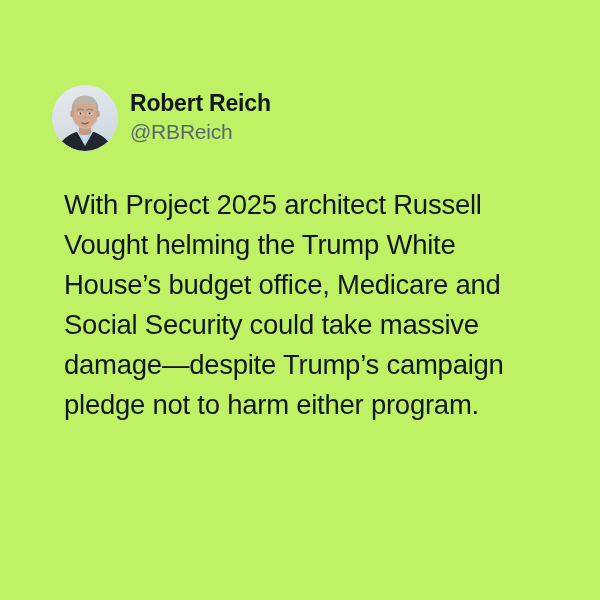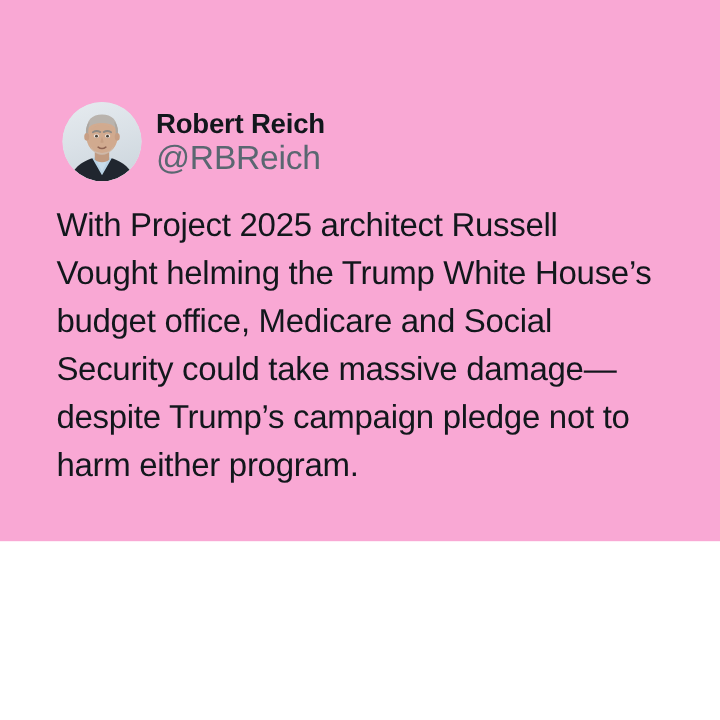--- a/index.html
+++ b/index.html
@@ -14,22 +14,22 @@
     font-family: "Liberation Sans", sans-serif;
     -webkit-font-smoothing: antialiased;
     overflow: hidden;
   }
 
   .post {
     position: absolute;
     top: 0;
     left: 0;
     width: 600px;
-    height: 451px;
-    background: #f9a8d4;
+    height: 600px;
+    background: #bef264;
     box-sizing: border-box;
   }
 
   
   .post-header {
     position: absolute;
     left: 52px;
     top: 85px;
     display: flex;
     flex-direction: row;
@@ -64,21 +64,21 @@
   .display-name {
     font-size: 23px;
     font-weight: 700;
     color: #12171c;
     line-height: 28px;
     letter-spacing: -0.2px;
     white-space: nowrap;
   }
 
   .handle {
-    font-size: 28px;
+    font-size: 21px;
     font-weight: 400;
     color: #5a6771;
     line-height: 28px;
     letter-spacing: -0.2px;
     white-space: nowrap;
   }
 
   
   .post-body {
     position: absolute;
@@ -87,21 +87,21 @@
     width: 500px;
   }
 
   .post-paragraph {
     font-size: 27.5px;
     line-height: 40px;
     color: #12171c;
     letter-spacing: -0.25px;
     font-weight: 400;
     white-space: pre-wrap;
-    margin: 0;
+    margin: 17px;
   }
 
   .para-gap {
     height: 40px;
   }
 </style>
 </head>
 <body>
 
 <div class="post">

